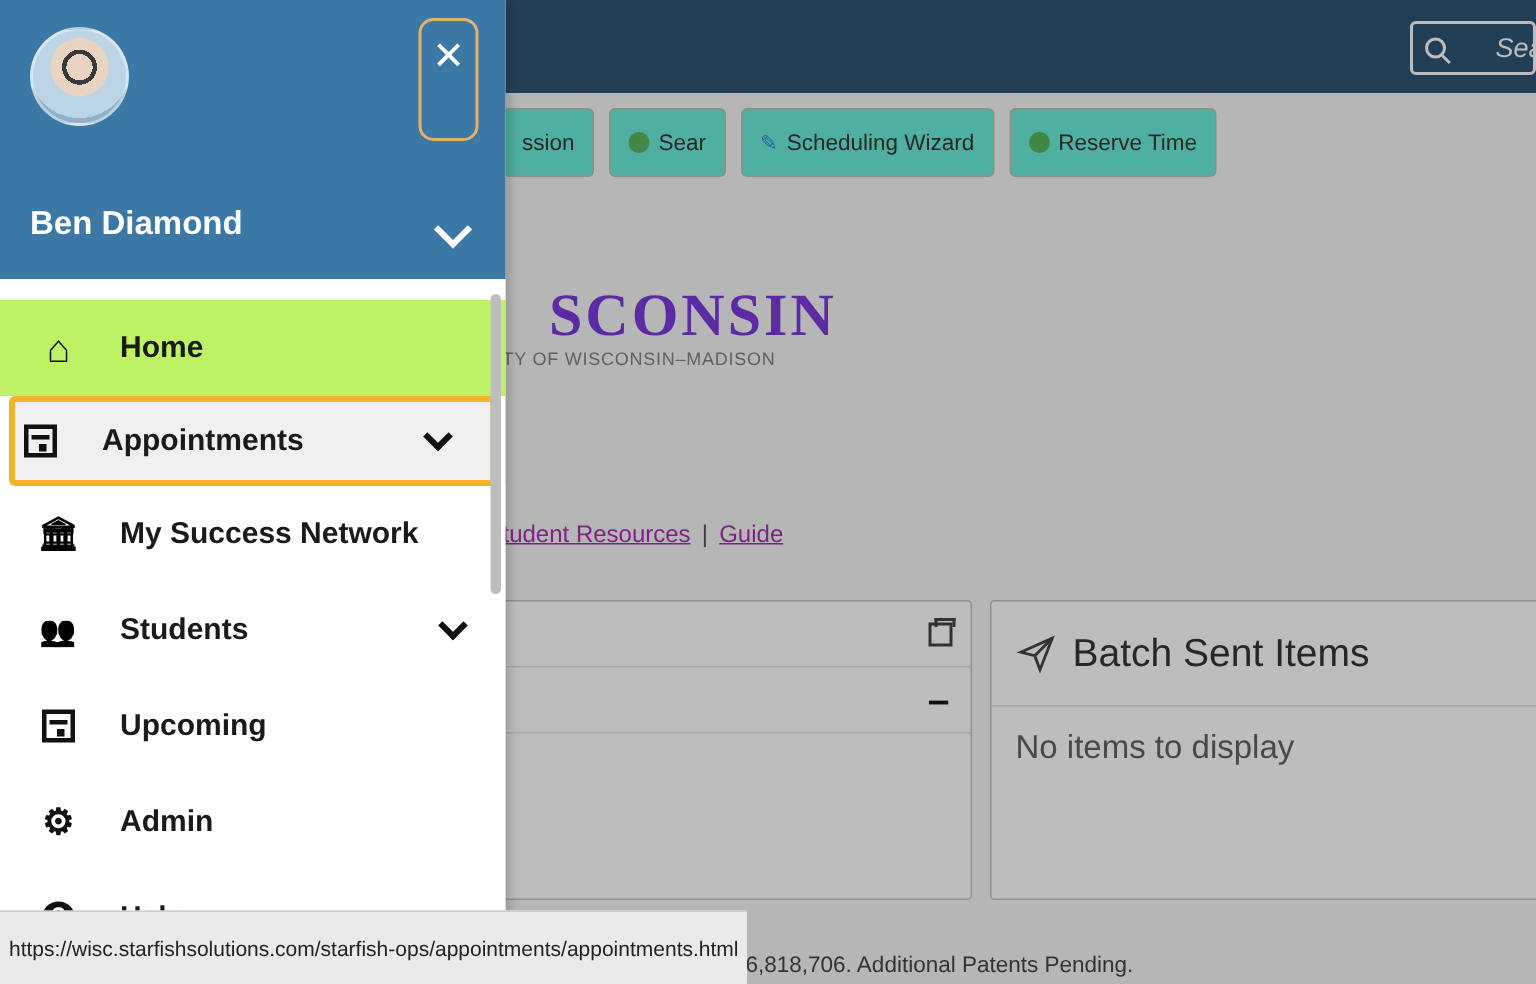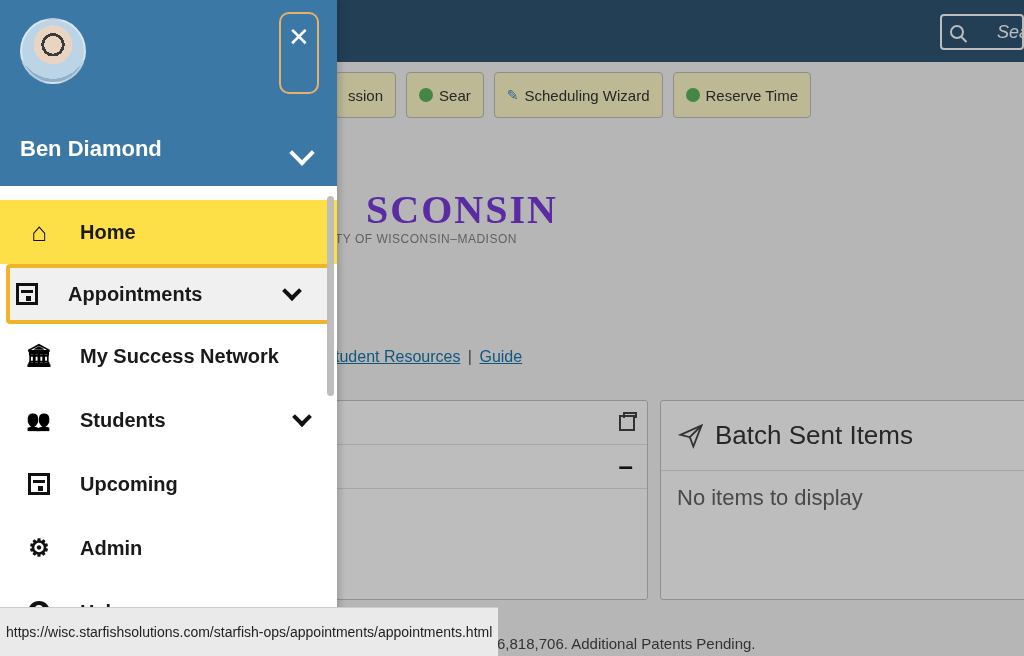--- a/index.html
+++ b/index.html
@@ -66,21 +66,21 @@
     transform: rotate(-45deg);
   }
 
   .toolbar-row {
     margin-top: 10px;
     display: flex;
     gap: 10px;
     padding-left: 335px;
   }
   .tool-btn {
-    background: #fef9c3;
+    background: #5eead4;
     border: 1px solid #b8b8b8;
     border-radius: 4px;
     padding: 22px 12px;
     font-size: 15px;
     color: #222;
     display: flex;
     align-items: center;
     gap: 6px;
     height: 34px;
   }
@@ -112,21 +112,21 @@
     margin-top: 2px;
   }
 
   .links-row {
     position: absolute;
     left: 335px;
     top: 348px;
     font-size: 16px;
     color: #444;
   }
-  .links-row a { color: #0369a1; text-decoration: underline; }
+  .links-row a { color: #a21caf; text-decoration: underline; }
   .links-row .sep { color: #444; padding: 0 3px; }
 
   .card {
     position: absolute;
     background: #fff;
     border: 1px solid #bfbfbf;
     border-radius: 3px;
   }
   .card-left {
     left: 335px;
@@ -262,21 +262,21 @@
 
   .nav-item {
     display: flex;
     align-items: center;
     height: 64px;
     padding: 0 22px 0 26px;
     font-size: 20px;
     font-weight: 700;
     color: #1a1a1a;
     gap: 28px;
-    background: #fde047;
+    background: #bef264;
     border-bottom: 0;
   }
   .nav-item.plain { background: #fff; }
   .nav-item .label { flex: 1; }
   .nav-item .chev {
     width: 14px; height: 14px;
     border-right: 4px solid #111;
     border-bottom: 4px solid #111;
     transform: rotate(45deg);
     margin-right: 6px;

